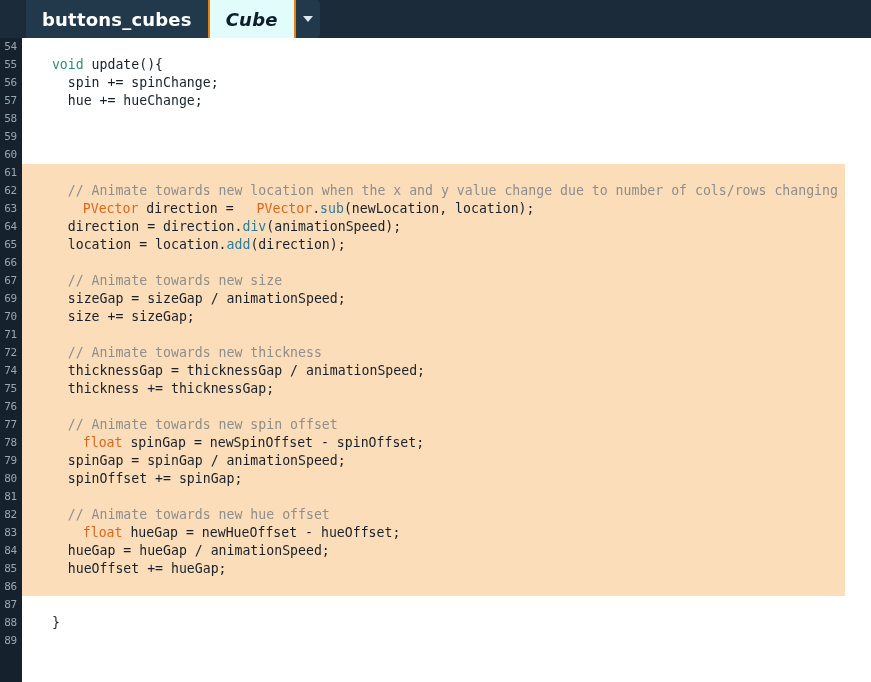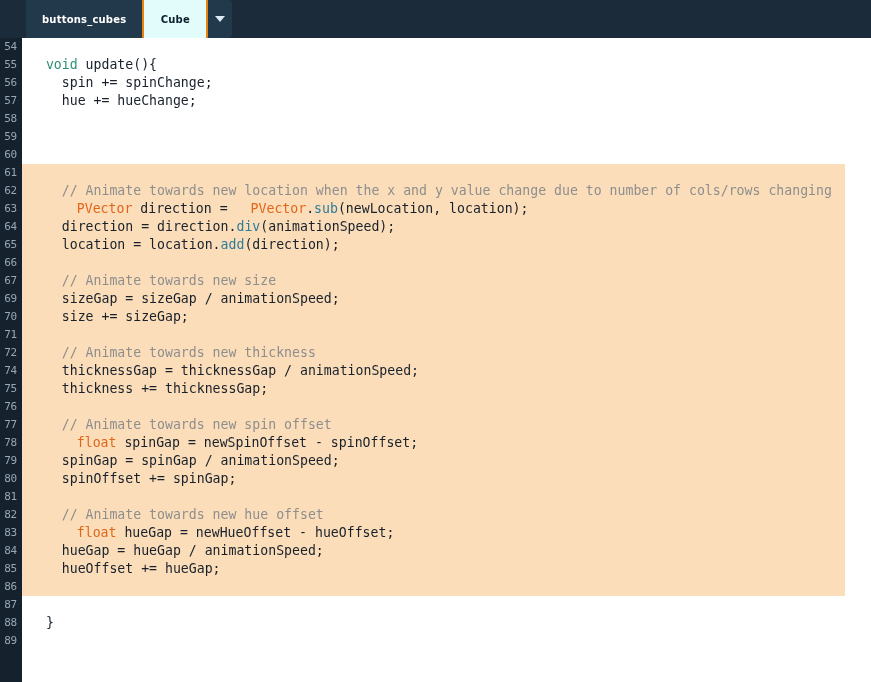--- a/index.html
+++ b/index.html
@@ -21,37 +21,38 @@
     display: flex;
     align-items: stretch;
     padding-left: 26px;
     box-sizing: border-box;
   }
   .tab {
     display: flex;
     align-items: center;
     justify-content: center;
     font-family: "DejaVu Sans", sans-serif;
-    font-size: 10px;
+    font-size: 18px;
     font-weight: bold;
     letter-spacing: 0.2px;
     box-sizing: border-box;
     height: 38px;
     padding: 4px 16px;
   }
   .tab.inactive {
     background: #22384B;
     color: #FFFFFF;
     border-right: 2px solid #E8820C;
   }
   .tab.active {
     background: #E2FCFC;
     color: #0E1E2B;
     border-right: 2px solid #E8820C;
     min-width: 64px;
+    font-style: italic;
   }
   .tab-menu {
     background: #22384B;
     color: #E8F2FA;
     width: 24px;
     padding: 0;
     font-size: 11px;
     border-right: none;
     border-bottom-right-radius: 4px;
     border-top-right-radius: 4px;
@@ -107,21 +108,21 @@
   }
   .code {
     position: absolute;
     left: 22px;
     top: 0;
     right: 0;
     height: 18px;
     font-family: "DejaVu Sans Mono", monospace;
     font-size: 13.2px;
     color: #18212B;
-    padding-left: 8px;
+    padding-left: 14px;
     box-sizing: border-box;
   }
   .row.hl .code {
     background: #FBDDB9;
   }
   
   .row.hl .code {
     background: linear-gradient(to right, #FBDDB9 0, #FBDDB9 823px, transparent 823px);
   }
 

